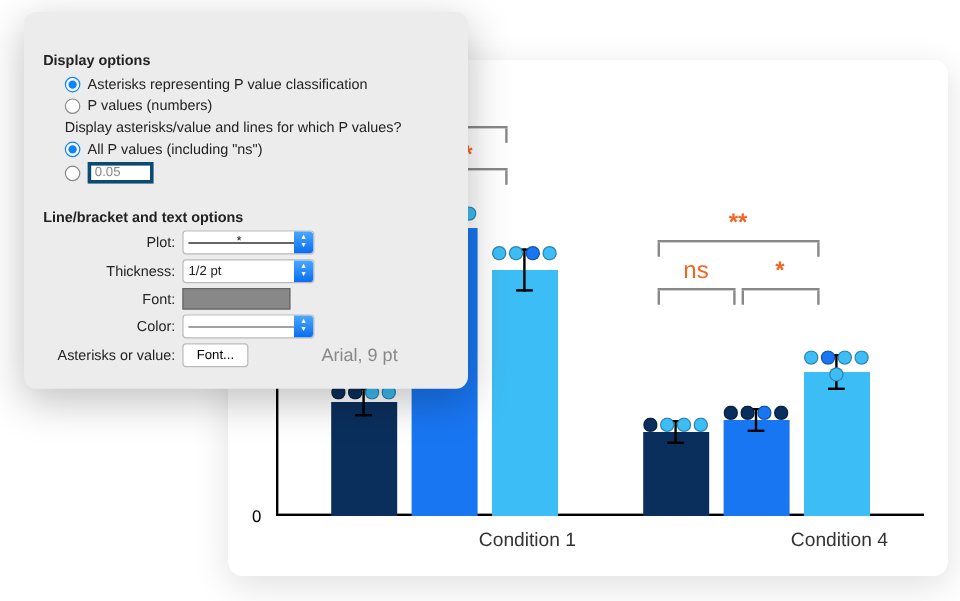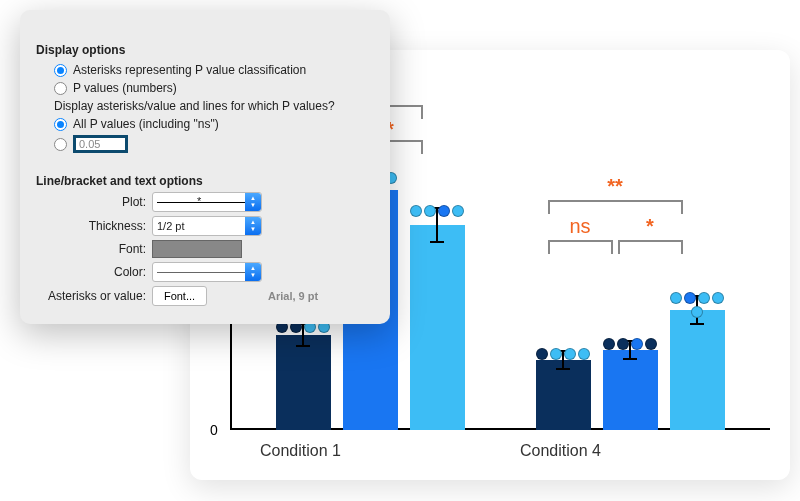--- a/index.html
+++ b/index.html
@@ -21,21 +21,21 @@
   .bar-cyan { background: #3dbdf5; }
   
   .errorbar { position: absolute; left: 50%; width: 2px; background: #000; transform: translateX(-50%); }
   .errorbar::before, .errorbar::after { content: ""; position: absolute; left: -6px; width: 14px; height: 2px; background: #000; }
   .errorbar::before { top: 0; }
   .errorbar::after { bottom: 0; }
   
   .dots { position: absolute; left: 0; right: 0; display: flex; flex-wrap: wrap; justify-content: center; gap: 2px; }
   .dot { width: 12px; height: 12px; border-radius: 50%; border: 1.5px solid rgba(0,0,0,0.3); }
   
-  .cat-label { position: absolute; bottom: -30px; font-size: 16px; color: #333; width: 220px; text-align: left; }
+  .cat-label { position: absolute; bottom: -30px; font-size: 16px; color: #333; width: 220px; text-align: right; }
   .cat1 { left: 30px; }
   .cat2 { left: 290px; }
   
   .bracket { position: absolute; border-top: 2px solid #888; }
   .bracket::before, .bracket::after { content: ""; position: absolute; width: 2px; height: 12px; background: #888; top: 0; }
   .bracket::before { left: 0; }
   .bracket::after { right: 0; }
   .sig { position: absolute; text-align: center; font-size: 20px; font-weight: bold; color: #f26522; }
   
   .dialog { position: absolute; left: 20px; top: 10px; width: 370px; background: #ececec; border-radius: 10px; box-shadow: 0 10px 35px rgba(0,0,0,0.25); padding: 14px 16px 18px; font-size: 12px; color: #222; }
@@ -46,21 +46,21 @@
   .radio.sel::after { content: ""; width: 7px; height: 7px; border-radius: 50%; background: #0a84ff; }
   .form-grid { display: grid; grid-template-columns: 110px 110px auto; gap: 4px 6px; align-items: center; margin-top: 4px; }
   .form-grid label { text-align: right; font-size: 12px; }
   .select-box { background: #fff; border: 1px solid #bbb; border-radius: 3px; height: 20px; font-size: 11px; display: flex; align-items: center; padding: 0 4px; position: relative; }
   .select-box .stepper { position: absolute; right: 0; top: 0; bottom: 0; width: 16px; background: linear-gradient(#4aa8ff,#0a6ef0); border-radius: 0 3px 3px 0; display: flex; flex-direction: column; align-items: center; justify-content: center; }
   .select-box .stepper::before { content: "▲"; color: #fff; font-size: 6px; line-height: 7px; }
   .select-box .stepper::after { content: "▼"; color: #fff; font-size: 6px; line-height: 7px; }
   .color-swatch { width: 90px; height: 18px; background: #888; border: 1px solid #666; }
   .mini-select { width: 55px; height: 18px; background: #fff; border: 3px solid #0c4a6e; font-size: 11px; padding: 0 3px; color: #888; }
   .font-btn { width: 55px; height: 20px; background: #fff; border: 1px solid #bbb; border-radius: 3px; font-size: 11px; }
-  .hint { color: #888; font-size: 11px; font-weight: bold; }
+  .hint { color: #888; font-size: 15px; }
 </style>
 </head>
 <body>
 
 <div class="chart-panel">
   <div class="chart-area">
     <div class="y-axis"></div>
     <div class="x-axis"></div>
     <div class="y-zero">0</div>
 

